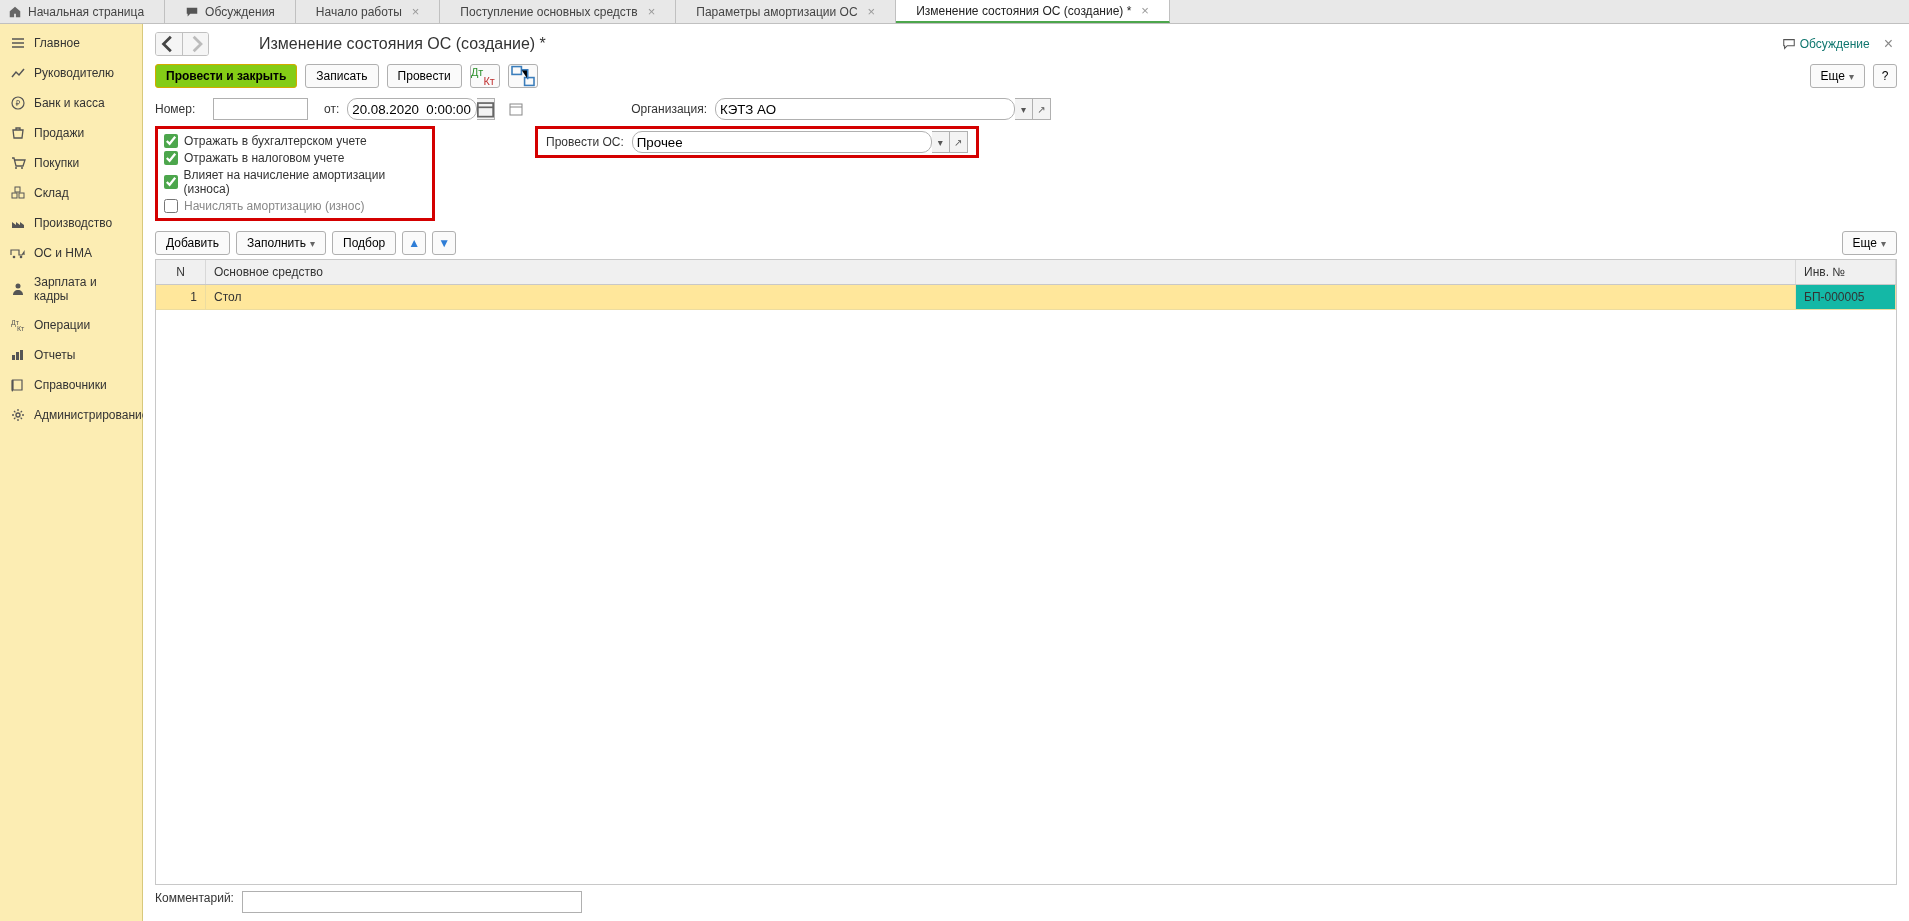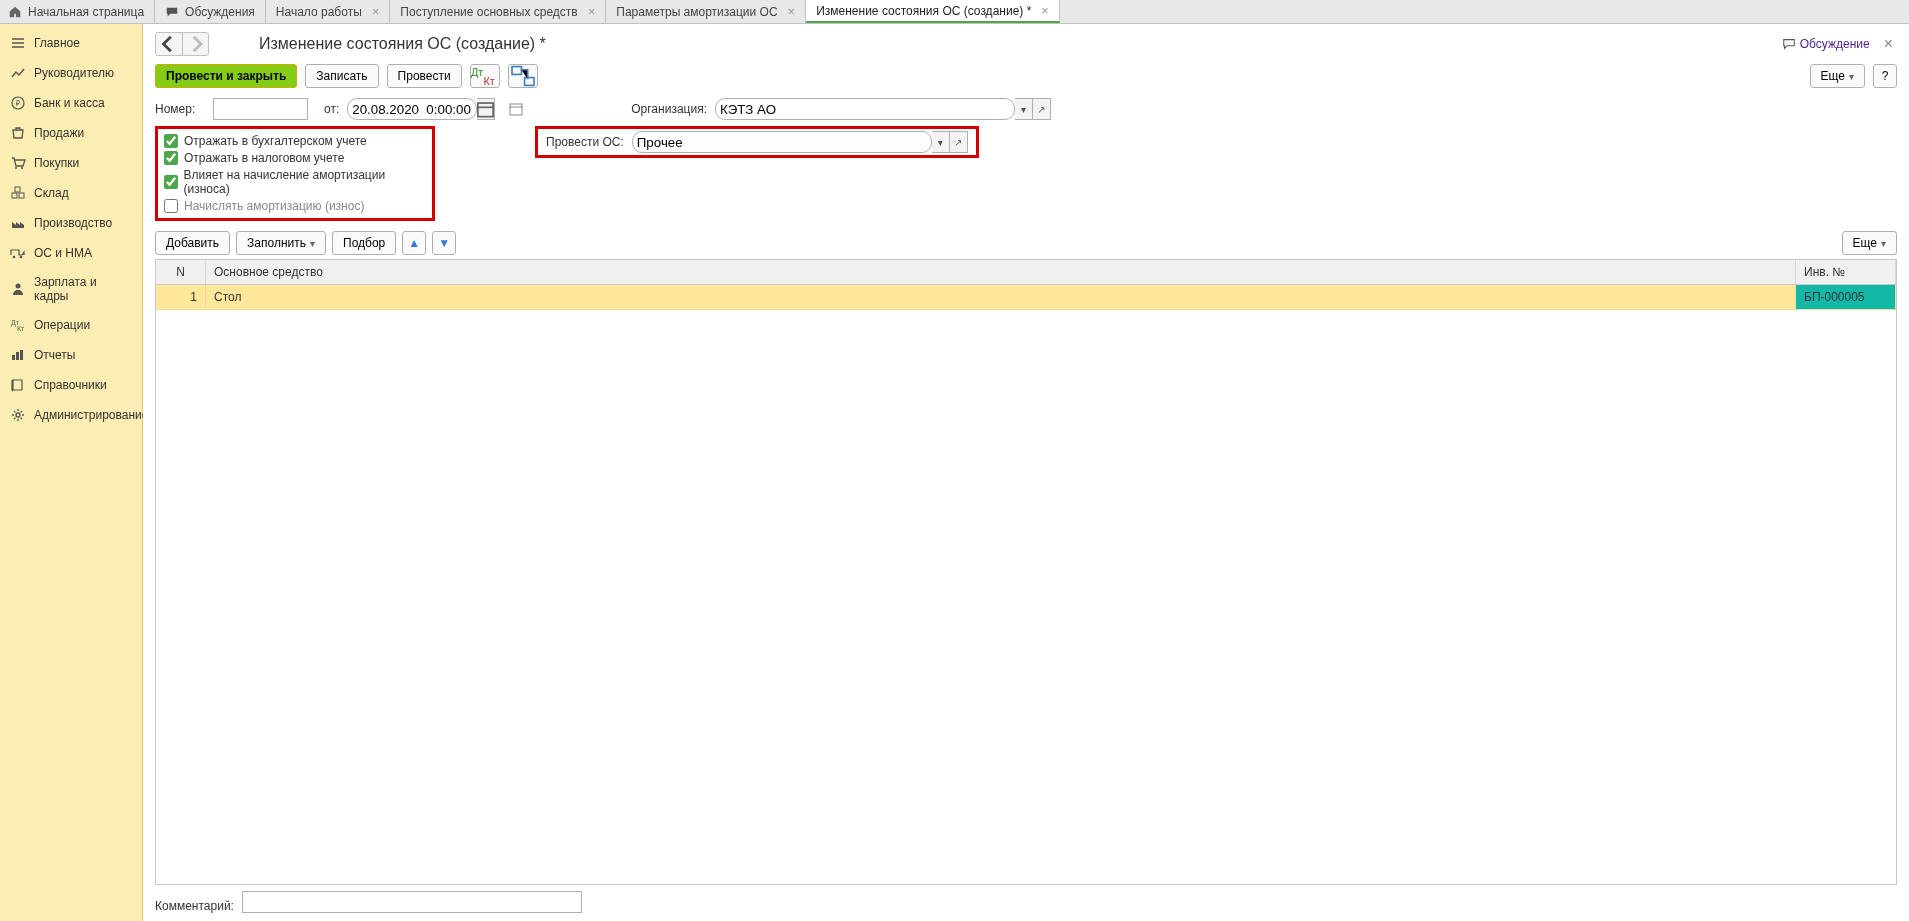--- a/index.html
+++ b/index.html
@@ -1,21 +1,21 @@
 <!DOCTYPE html>
 <html><head>
 <meta charset="utf-8">
 <style>
 * { box-sizing: border-box; margin: 0; padding: 0; }
 body { font-family: Arial, sans-serif; font-size: 12px; color: #333; background: #fff; overflow: hidden; }
 .app { display: flex; flex-direction: column; height: 921px; width: 1909px; }
 
 
 .tabs-bar { display: flex; align-items: stretch; height: 24px; background: #e8e8e8; border-bottom: 1px solid #c0c0c0; }
-.tab { display: flex; align-items: center; padding: 0 10px; border-right: 1px solid #c0c0c0; cursor: pointer; color: #444; gap: 6px; white-space: nowrap; }
+.tab { display: flex; align-items: center; padding: 0 20px; border-right: 1px solid #c0c0c0; cursor: pointer; color: #444; gap: 6px; white-space: nowrap; }
 .tab.home { padding-left: 8px; }
 .tab.active { background: #fff; border-bottom: 2px solid #4ca64c; font-weight: normal; color: #222; }
 .tab .close { color: #999; font-size: 13px; margin-left: 4px; }
 .tab-icon { width: 14px; height: 14px; display: inline-flex; }
 
 
 .main-row { display: flex; flex: 1; overflow: hidden; }
 
 
 .sidebar { width: 143px; background: #fcedb3; border-right: 1px solid #d8c97c; display: flex; flex-direction: column; padding-top: 4px; }
@@ -26,21 +26,21 @@
 .content { flex: 1; display: flex; flex-direction: column; background: #fff; overflow: hidden; }
 
 
 .content-header { display: flex; align-items: center; padding: 8px 12px 6px 12px; gap: 10px; }
 .nav-btns { display: flex; gap: 0; border: 1px solid #c0c0c0; border-radius: 3px; overflow: hidden; }
 .nav-btn { width: 26px; height: 22px; display: flex; align-items: center; justify-content: center; background: #f5f5f5; border: none; cursor: pointer; }
 .nav-btn + .nav-btn { border-left: 1px solid #c0c0c0; }
 .nav-btn[disabled] { color: #bbb; cursor: default; }
 .doc-title { font-size: 16px; color: #333; margin-left: 40px; }
 .header-right { margin-left: auto; display:flex; gap:10px; align-items:center; }
-.chat-link { display:flex; align-items:flex-start; gap:4px; color:#4c1d95; cursor:pointer; }
+.chat-link { display:flex; align-items:flex-start; gap:4px; color:#0f766e; cursor:pointer; }
 .close-doc { color:#888; font-size:16px; cursor:pointer; padding:0 4px; }
 
 
 .toolbar { display: flex; align-items: center; gap: 8px; padding: 2px 12px 8px 12px; }
 .btn { height: 24px; padding: 0 10px; border: 1px solid #b0b0b0; background: #fafafa; border-radius: 3px; cursor: pointer; font-size: 12px; display: inline-flex; align-items: center; gap: 4px; }
 .btn.primary { background: #84cc16; border-color: #d4a900; font-weight: bold; }
 .btn.icon-only { padding: 0; width: 30px; justify-content: center; }
 .toolbar-spacer { flex:1; }
 .btn.more::after { content: " ▾"; color:#666; font-size:10px; }
 .btn.help { width:24px; padding:0; justify-content:center; }
@@ -75,21 +75,21 @@
 .th.inv { width:100px; }
 .tbody { flex:1; overflow:auto; background:#fff; }
 .trow { display:flex; }
 .trow.selected { background:#ffe79b; }
 .td { padding:5px 8px; border-right:1px solid #ecdca0; border-bottom:1px solid #ecdca0; }
 .td.n { width:50px; text-align:right; }
 .td.asset { flex:1; }
 .td.inv { width:100px; background:#14b8a6; }
 
 
-.comment-row { display:flex; align-items:flex-end; gap:8px; padding: 6px 12px 8px 12px; }
+.comment-row { display:flex; align-items:flex-start; gap:8px; padding: 6px 12px 8px 12px; }
 .comment-row .text-input { flex: 0 0 340px; }
 
 
 svg { width:100%; height:100%; }
 </style>
 </head>
 <body>
 
 <div class="app">
 

